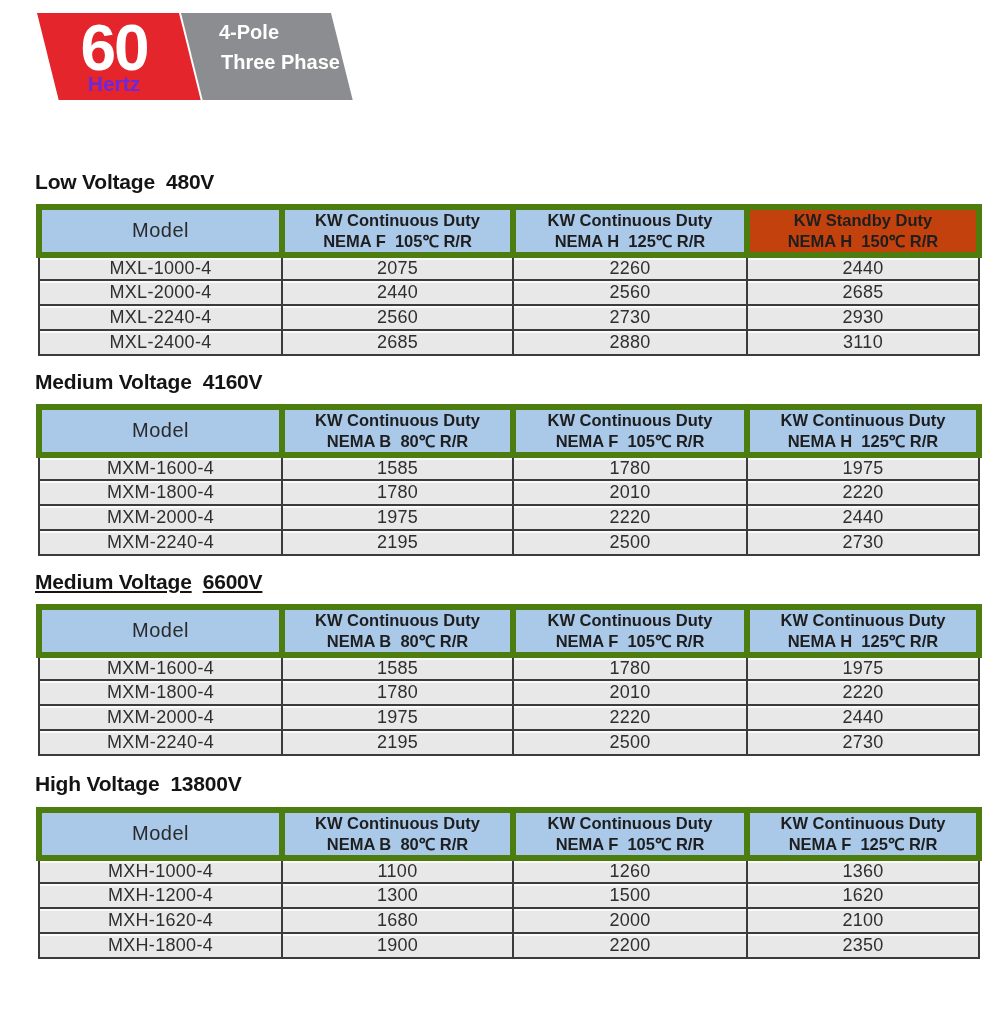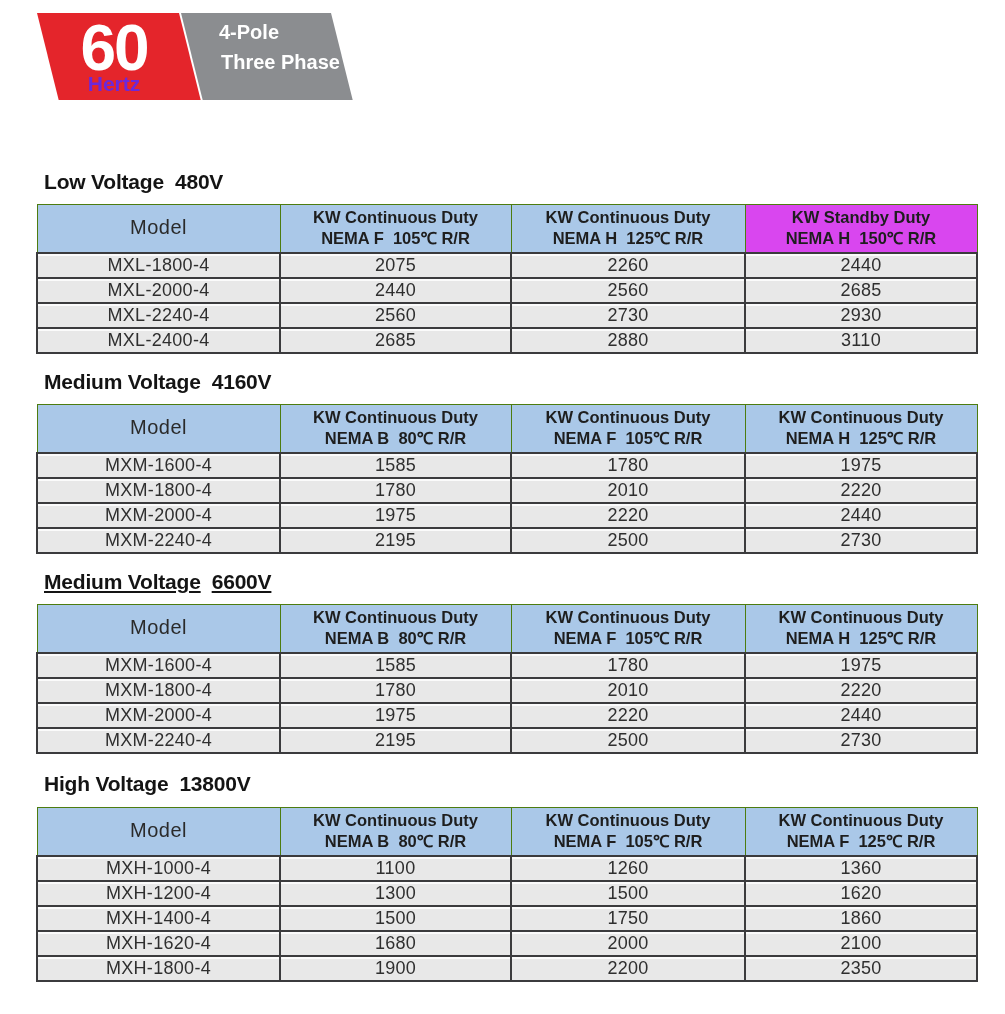--- a/index.html
+++ b/index.html
@@ -15,29 +15,29 @@
   .freq-value { position:absolute; left:58px; top:16px; width:112px; text-align:center;
                 font-size:64px; font-weight:bold; color:#fff; letter-spacing:-2px; line-height:1; }
   .freq-unit  { position:absolute; left:58px; top:72px; width:112px; text-align:center;
                 font-size:21px; font-weight:bold; color:#6d28d9; }
   .pole-label  { position:absolute; left:219px; top:21px; font-size:20px; font-weight:bold; color:#fff;text-align:right; }
   .phase-label { position:absolute; left:221px; top:51px; font-size:20px; font-weight:bold; color:#fff;text-align:right; }
   .specs { position:absolute; left:390px; top:22px; font-size:23px; line-height:28px; }
   .specs div { white-space:pre; }
 
   
-  .section-title { position:absolute; left:35px; font-size:21px; font-weight:bold; color:#141414; letter-spacing:-0.2px;margin-left:9px; }
+  .section-title { position:absolute; left:35px; font-size:21px; font-weight:bold; color:#141414; letter-spacing:-0.2px; }
   .section-title .volt { margin-left:11px; }
   .t1-title { top:170px; } .t2-title { top:370px; } .t3-title { top:570px;text-decoration:underline; } .t4-title { top:772px; }
 
   table { position:absolute; left:36px; width:940px; border-collapse:collapse; table-layout:fixed; }
   .t1 { top:204px; } .t2 { top:404px; } .t3 { top:604px; } .t4 { top:807px; }
   th:nth-child(1){ width:243px; } th:nth-child(2){ width:231px; }
   th:nth-child(3){ width:234px; } th:nth-child(4){ width:232px; }
-  th { height:48px; border:1px solid #4d7c0f; font-weight:bold; font-size:16.5px;
+  th { height:48px; border:6px solid #4d7c0f; font-weight:bold; font-size:16.5px;
        color:#1e1e1e; text-align:center; vertical-align:middle; line-height:1.28; }
   th div { white-space:pre; }
   th.model-th { font-size:20px; font-weight:normal; color:#2a2a2a; letter-spacing:0.5px; }
   td { height:25px; border:2px solid #3b3b3d; background:#e8e8e8; text-align:center;
        vertical-align:middle; font-size:18px; color:#2f2f2f; letter-spacing:0.3px;
        box-shadow: inset 0 2px 0 #fbfbfb; }
 </style>
 </head>
 <body>
 
@@ -60,29 +60,29 @@
         <tr>
           <th class="model-th" style="background: rgb(170, 200, 232);">Model</th>
           <th style="background: rgb(170, 200, 232);">
             <div>KW Continuous Duty</div>
             <div>NEMA F  105℃ R/R</div>
           </th>
           <th style="background: rgb(170, 200, 232);">
             <div>KW Continuous Duty</div>
             <div>NEMA H  125℃ R/R</div>
           </th>
-          <th style="background: #d946ef;">
+          <th style="background: #c2410c;">
             <div>KW Standby Duty</div>
             <div>NEMA H  150℃ R/R</div>
           </th>
         </tr>
       </thead>
       <tbody>
         <tr>
-          <td>MXL-1800-4</td>
+          <td>MXL-1000-4</td>
           <td>2075</td>
           <td>2260</td>
           <td>2440</td>
         </tr>
         <tr>
           <td>MXL-2000-4</td>
           <td>2440</td>
           <td>2560</td>
           <td>2685</td>
         </tr>
@@ -227,26 +227,20 @@
           <td>1260</td>
           <td>1360</td>
         </tr>
         <tr>
           <td>MXH-1200-4</td>
           <td>1300</td>
           <td>1500</td>
           <td>1620</td>
         </tr>
         <tr>
-          <td>MXH-1400-4</td>
-          <td>1500</td>
-          <td>1750</td>
-          <td>1860</td>
-        </tr>
-        <tr>
           <td>MXH-1620-4</td>
           <td>1680</td>
           <td>2000</td>
           <td>2100</td>
         </tr>
         <tr>
           <td>MXH-1800-4</td>
           <td>1900</td>
           <td>2200</td>
           <td>2350</td>

